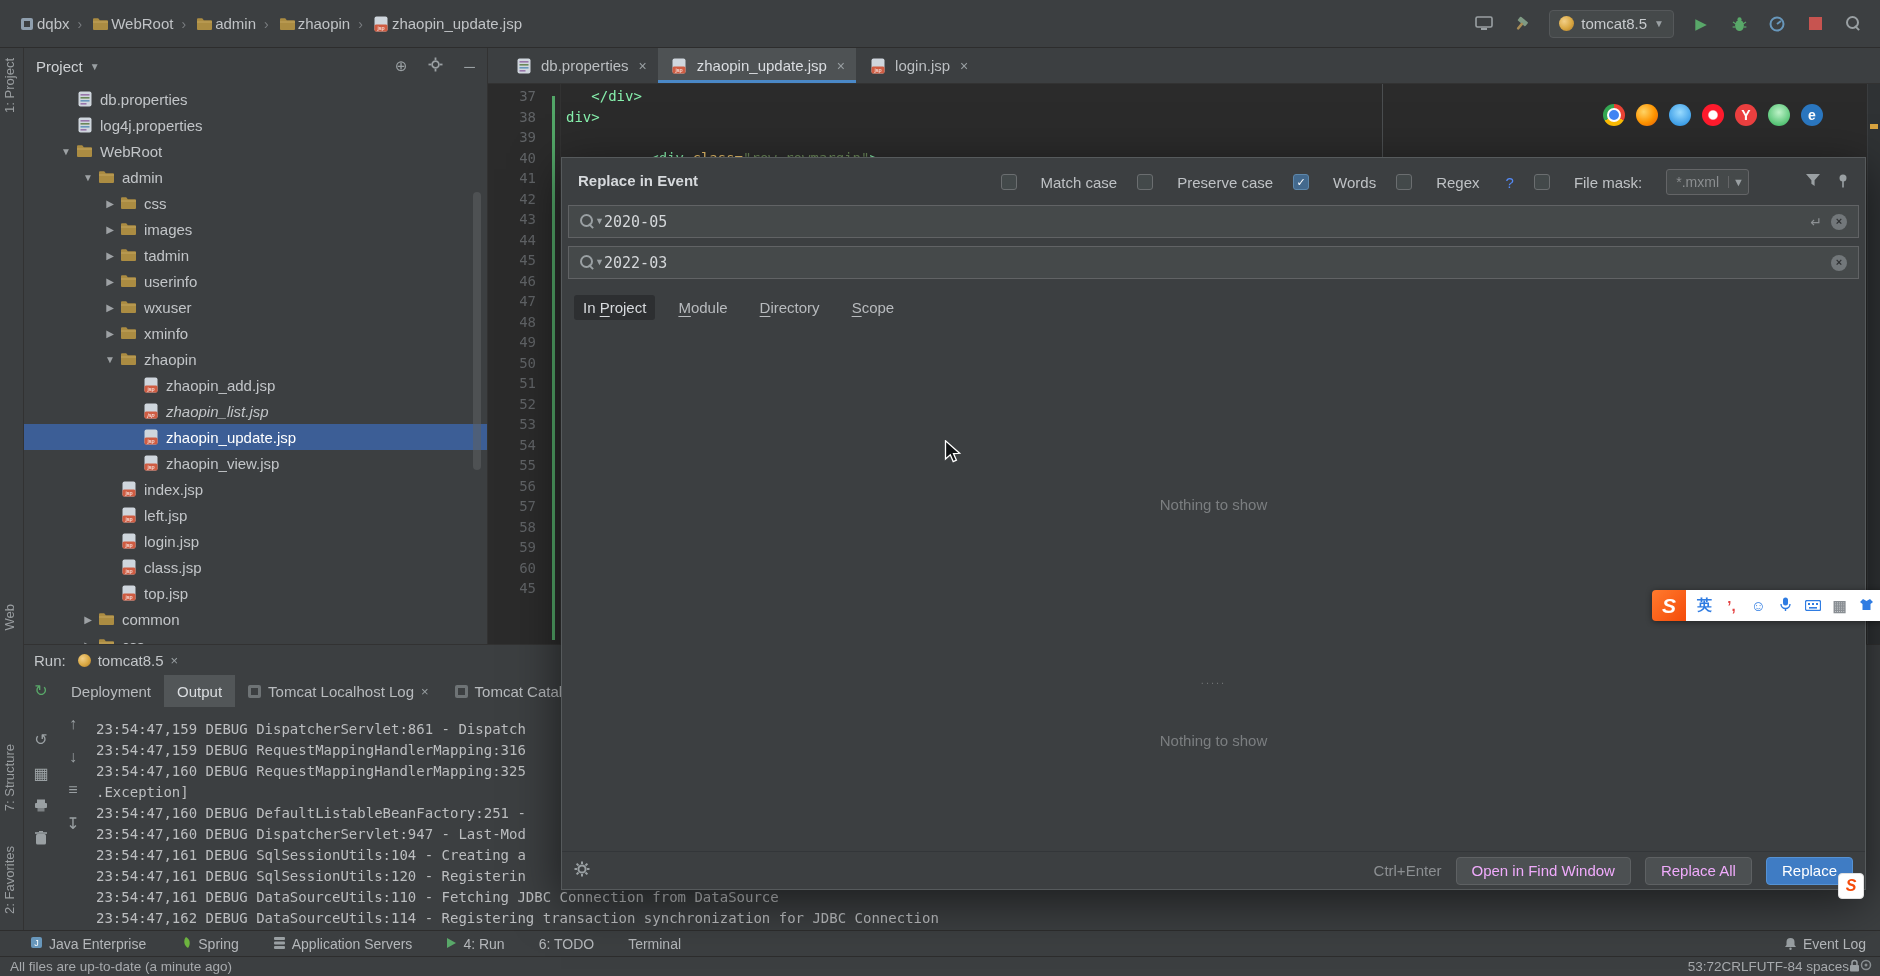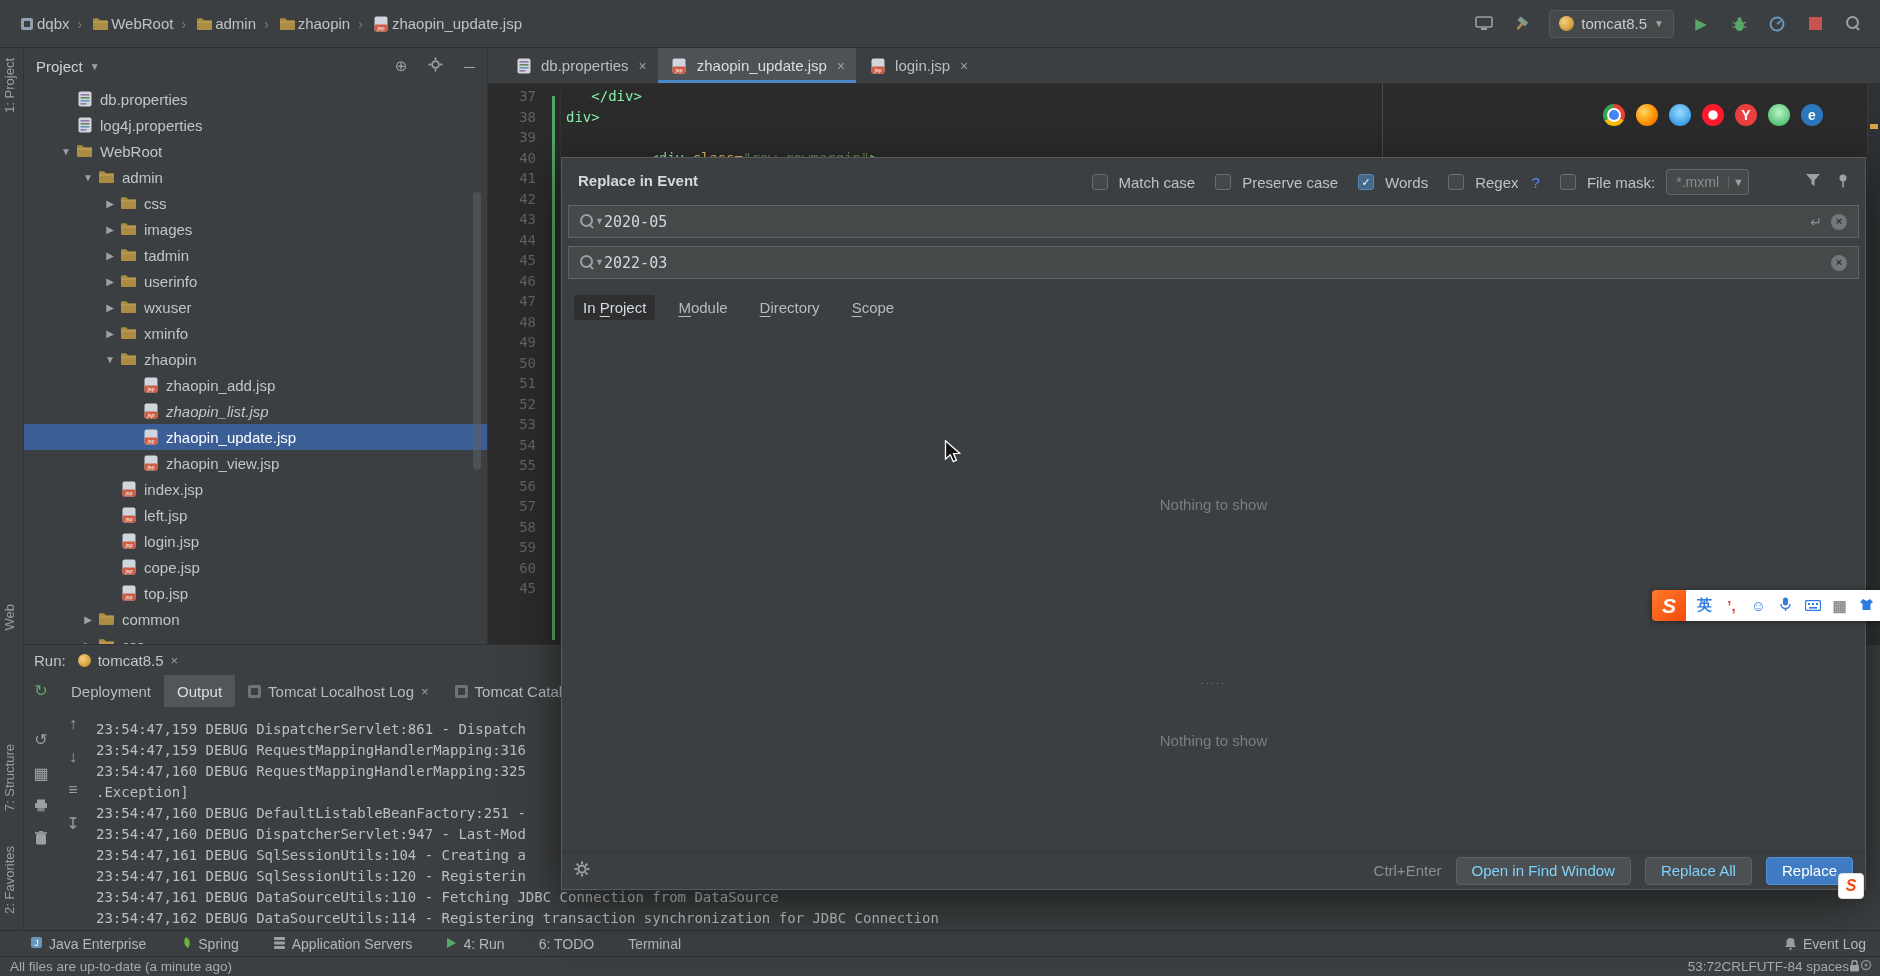--- a/index.html
+++ b/index.html
@@ -88,21 +88,21 @@
   #toolbar{position:absolute;left:0;top:930px;width:1880px;height:26px;background:#3c3f41;border-top:1px solid #2d2d2d;display:flex;align-items:center;padding:0 14px 0 30px;gap:34px;font-size:14px;color:#b4b7ba}
   .tbitem{display:flex;align-items:center;gap:6px}
   #eventlog{margin-left:auto;display:flex;align-items:center;gap:6px}
   #statusline{position:absolute;left:0;top:956px;width:1880px;height:20px;background:#3c3f41;border-top:1px solid #2d2d2d;display:flex;align-items:center;font-size:13.5px;color:#a7aaad;padding:0 8px 0 10px}
   #statusright{margin-left:auto;display:flex;align-items:center;}
 
   
   #dialog{position:absolute;left:561px;top:157px;width:1305px;height:733px;background:#3c3f41;border:1px solid #565a5c;box-shadow:0 12px 45px rgba(0,0,0,.55);z-index:50}
   .dlg-title{position:absolute;left:16px;top:14px;font-weight:bold;color:#d6d9dc}
   .dlg-opts{position:absolute;right:116px;top:11px;display:flex;align-items:center;gap:20px}
-  .opt{display:flex;align-items:center;gap:11px;color:#bfc2c5}
+  .opt{display:flex;align-items:center;gap:24px;color:#bfc2c5}
   .cb{width:16px;height:16px;border:1px solid #6b6e70;border-radius:3px;background:#43494a;display:inline-flex;align-items:center;justify-content:center;flex:0 0 16px}
   .cb.checked{background:#43698d;border-color:#5d87ab}
   .cb.checked::after{content:"✓";color:#fff;font-size:11px}
   .opt .help{color:#548af7;margin-left:2px}
   .combo{display:flex;align-items:center;height:26px;background:#45494a;border:1px solid #646567;border-radius:3px}
   .combo .val{padding:0 9px;color:#8b8e90;font-size:14px}
   .combo .arr{width:20px;text-align:center;color:#9aa0a3;border-left:1px solid #646567;font-size:11px}
   .dlg-corner{position:absolute;top:15px}
   .dfield{position:absolute;left:6px;right:6px;height:33px;background:#45494a;border:1px solid #616365;display:flex;align-items:center;padding:0 11px;gap:9px}
   #dfield1{top:47px} #dfield2{top:88px}
@@ -112,21 +112,21 @@
   #scopes{position:absolute;left:12px;top:137px;display:flex;align-items:center;gap:14px}
   .chip{padding:4px 9px;border-radius:3px;color:#b8bbbe}
   .chip.selected{background:#2d2f31;color:#d7dadd}
   .chip u{text-underline-offset:2.5px}
   .dlg-empty{position:absolute;left:0;right:0;text-align:center;color:#7b7e80}
   #empty1{top:338px} #empty2{top:574px}
   #splitter{position:absolute;left:0;right:0;top:516px;text-align:center;color:#6e7173;font-size:11px;letter-spacing:2px}
   .dlg-foot{position:absolute;left:0;right:0;bottom:0;height:38px;border-top:1px solid #333639;display:flex;align-items:center;padding:0 12px;gap:14px}
   .dlg-foot .spacer{flex:1}
   .hint{color:#8c8f92}
-  .btn{height:28px;padding:0 15px;border-radius:4px;background:#4c5052;border:1px solid #5e6163;color:#7dd3fc;display:inline-flex;align-items:center;font-size:15px}
+  .btn{height:28px;padding:0 15px;border-radius:4px;background:#4c5052;border:1px solid #5e6163;color:#f0abfc;display:inline-flex;align-items:center;font-size:15px}
   .btn.primary{background:#3f7cc4;border-color:#5592d4;color:#fff}
 
   
   #sogou{position:absolute;left:1652px;top:590px;height:31px;display:flex;z-index:70;filter:drop-shadow(0 1px 3px rgba(0,0,0,.45))}
   .sg-logo{width:34px;background:linear-gradient(135deg,#ff7a2d,#f54b0a);border-radius:4px 0 0 4px;display:flex;align-items:center;justify-content:center;color:#fff;font-weight:bold;font-style:italic;font-size:21px}
   .sg-bar{background:#ffffff;border-radius:0 4px 4px 0;display:flex;align-items:center;padding:0 5px}
   .sg-item{width:27px;text-align:center;color:#2f7ce2;font-size:15px;font-weight:bold}
   .sg-item.gray{color:#8a8f94}
   .sg-item.red{color:#e34040}
   #sogou2{position:absolute;left:1838px;top:873px;width:26px;height:26px;background:#fff;border:1px solid #e0e0e0;border-radius:4px;display:flex;align-items:center;justify-content:center;color:#f54b0a;font-weight:bold;font-style:italic;font-size:16px;z-index:70}
@@ -459,21 +459,21 @@
         </div>
         <div class="trow" style="padding-left: 78px;">
           <span class="tarrow"></span>
           <span class="ticon">
             <svg width="14" height="16" viewBox="0 0 14 16">
               <rect x="0.5" y="0.5" width="13" height="15" rx="2" fill="#cfd6dd"></rect>
               <rect x="0.5" y="8.5" width="13" height="7" rx="1.5" fill="#cf5c42"></rect>
               <text x="7" y="14.4" font-size="5.5" fill="#fff" text-anchor="middle" font-family="sans-serif">jsp</text>
             </svg>
           </span>
-          <span class="tlabel">cope.jsp</span>
+          <span class="tlabel">class.jsp</span>
         </div>
         <div class="trow" style="padding-left: 78px;">
           <span class="tarrow"></span>
           <span class="ticon">
             <svg width="14" height="16" viewBox="0 0 14 16">
               <rect x="0.5" y="0.5" width="13" height="15" rx="2" fill="#cfd6dd"></rect>
               <rect x="0.5" y="8.5" width="13" height="7" rx="1.5" fill="#cf5c42"></rect>
               <text x="7" y="14.4" font-size="5.5" fill="#fff" text-anchor="middle" font-family="sans-serif">jsp</text>
             </svg>
           </span>

